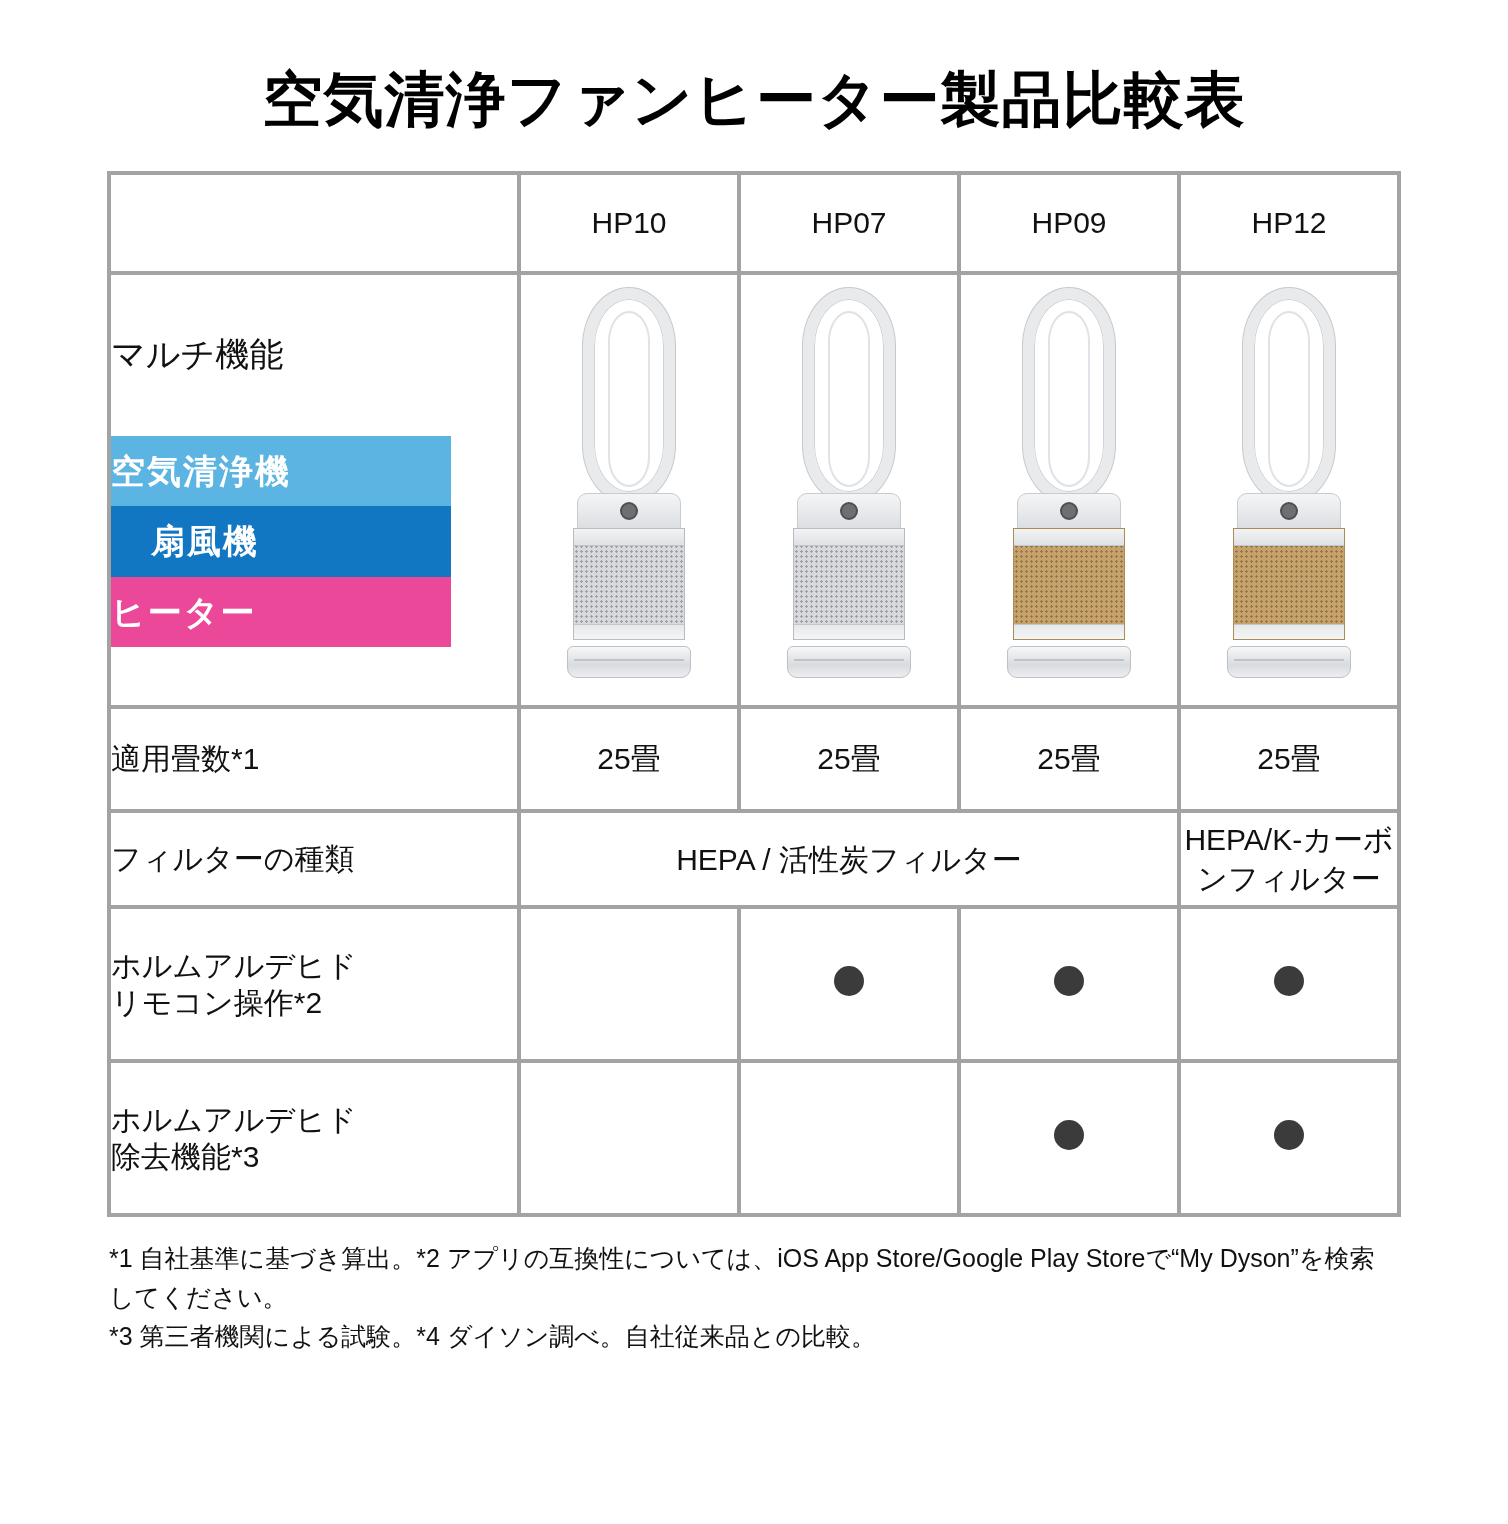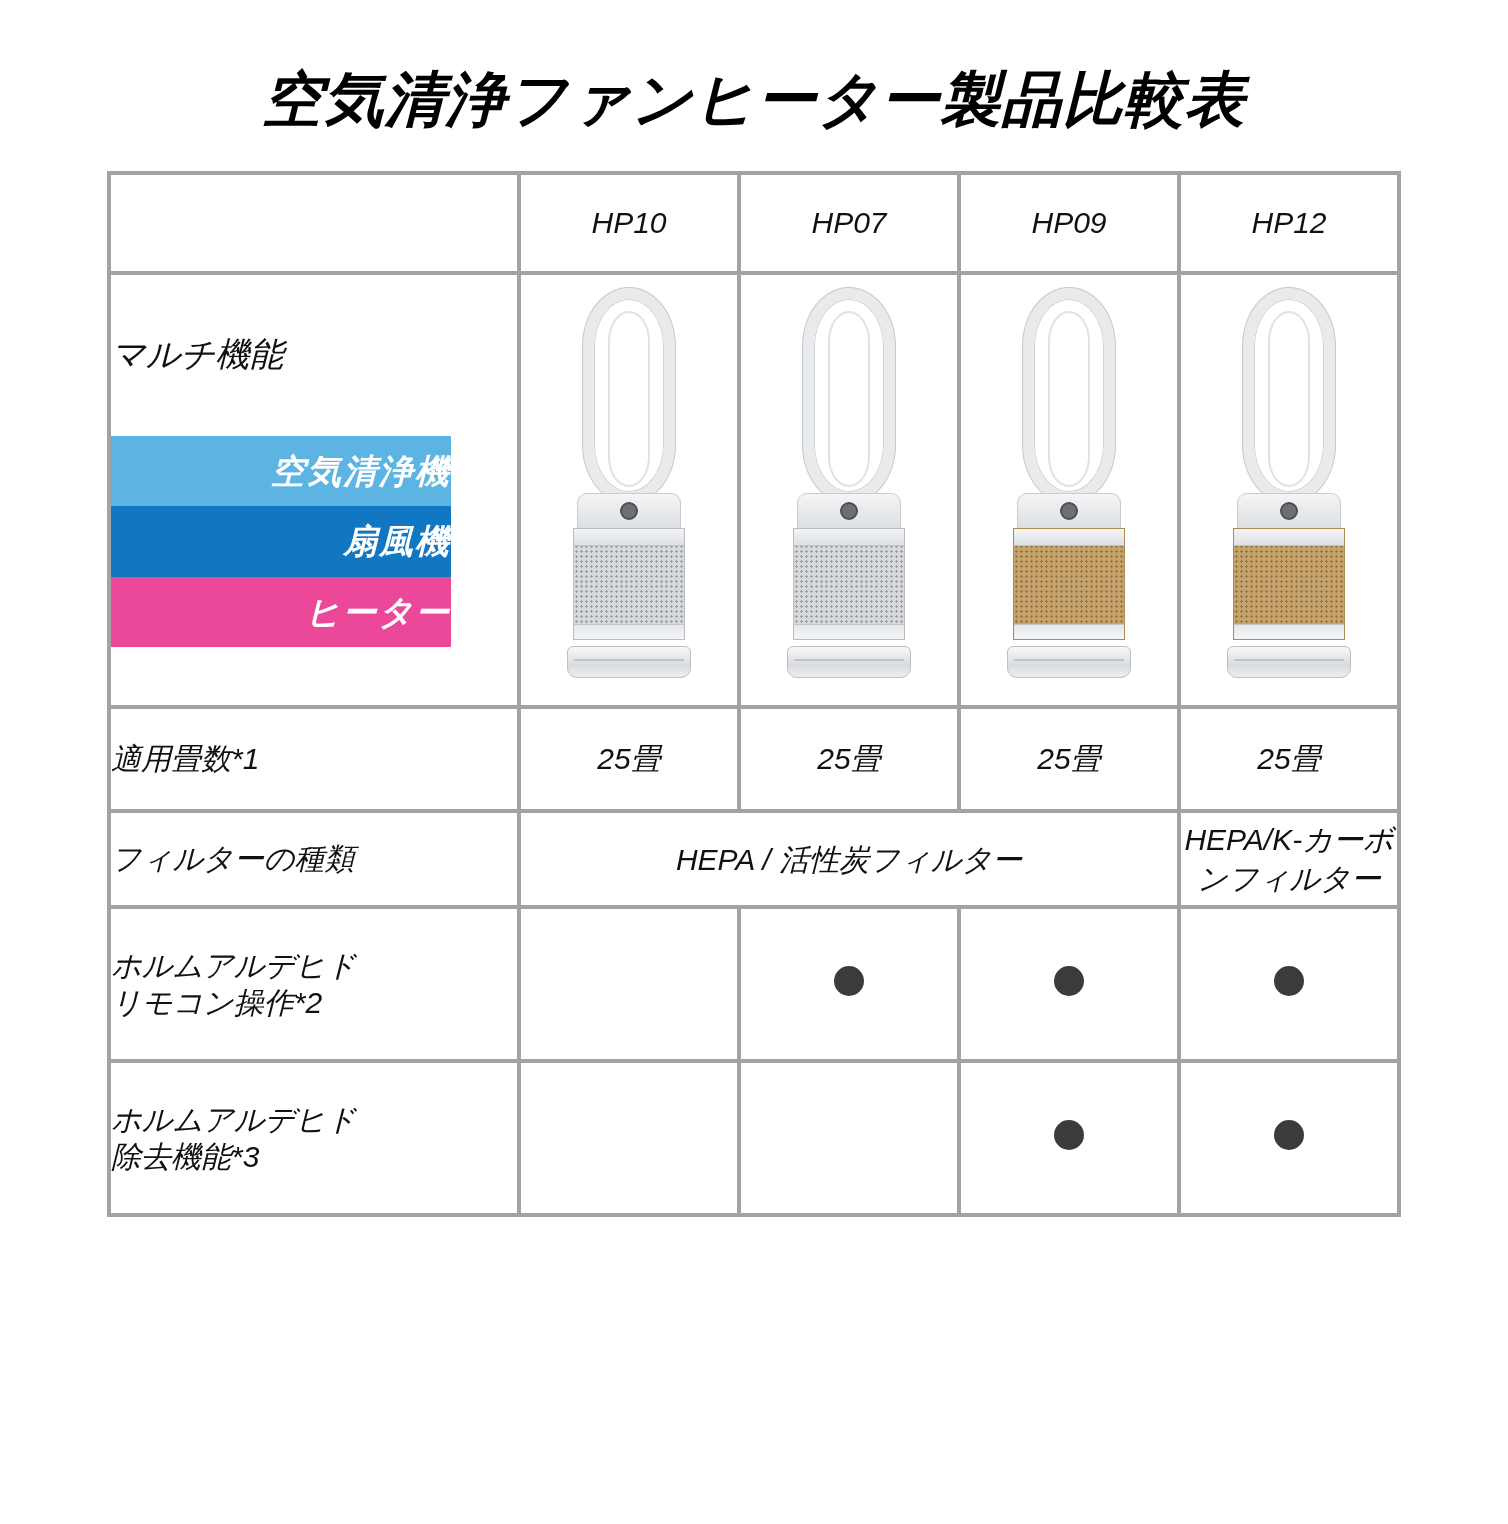--- a/index.html
+++ b/index.html
@@ -12,21 +12,20 @@
     height: 1524px;
     font-family: "Liberation Sans", sans-serif;
     color: #111111;
     overflow: hidden;
   }
   .page {
     position: relative;
     width: 1508px;
     height: 1524px;
     box-sizing: border-box;
-    font-style: italic;
   }
   .title {
     text-align: center;
     font-size: 60px;
     font-weight: bold;
     letter-spacing: 1px;
     margin: 0;
     padding-top: 60px;
     padding-bottom: 30px;
     color: #000000;
@@ -68,21 +67,21 @@
     padding-top: 32px;
   }
   .multi-title {
     font-size: 34px;
     margin-bottom: 60px;
   }
   .badges {
     width: 340px;
   }
   .badge {
-    text-align: right;
+    text-align: left;
     color: #ffffff;
     font-weight: bold;
     font-size: 34px;
     padding: 14px 0;
     letter-spacing: 2px;
   }
   .badge.b1 { background: #5bb4e2; }
   .badge.b2 { background: #1177c2; padding-left: 40px; }
   .badge.b3 { background: #ec4899; }
 
@@ -343,14 +342,18 @@
         <td class="dot-cell"></td>
         <td class="dot-cell"></td>
         <td class="dot-cell"><span class="dot"></span></td>
         <td class="dot-cell"><span class="dot"></span></td>
       </tr>
 
 
     </tbody>
   </table>
 
+  <div class="notes">
+    <div>*1 自社基準に基づき算出。*2 アプリの互換性については、iOS App Store/Google Play Storeで“My Dyson”を検索してください。</div>
+    <div>*3 第三者機関による試験。*4 ダイソン調べ。自社従来品との比較。</div>
+  </div>
 
 </div>
 
 </body></html>

